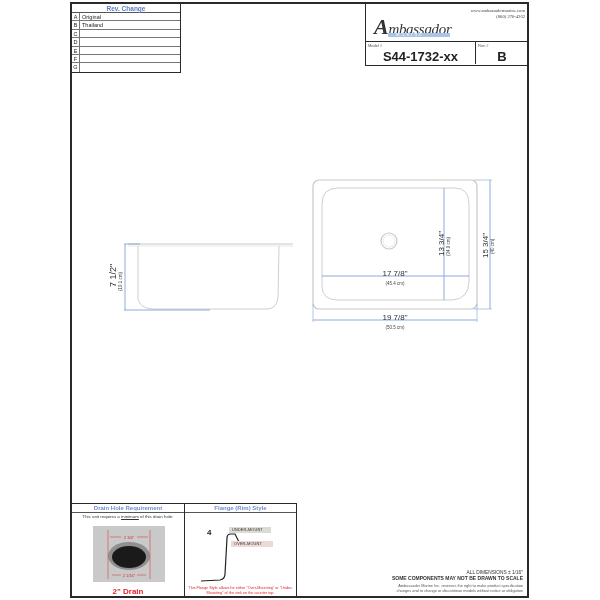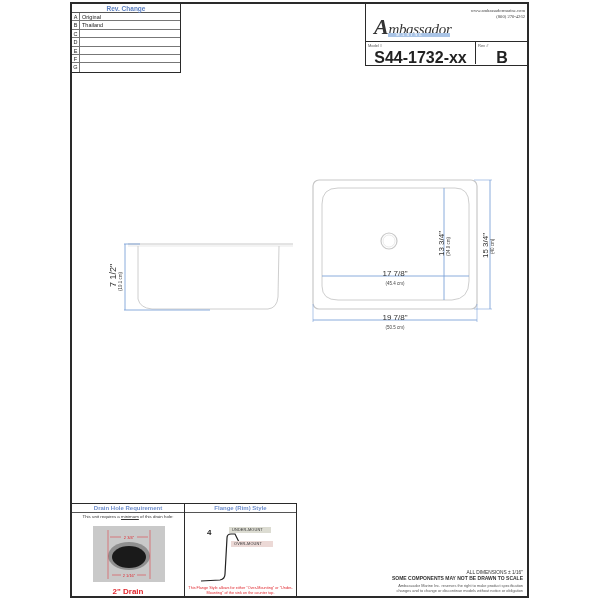--- a/index.html
+++ b/index.html
@@ -36,21 +36,21 @@
     position: absolute; left: 8px; top: 10px; font-size: 15px; font-style: italic;
     color: #333; letter-spacing: -0.3px;
   }
   .logo-text .big-a { font-size: 22px; font-weight: bold; font-style: italic; }
   .logo-bar { position: absolute; left: 22px; top: 29px; width: 62px; height: 4px; background: #a9c4e6; }
   .logo-sub { position: absolute; left: 30px; top: 28px; font-size: 4px; color: #fff; letter-spacing: 2px; }
   .contact { position: absolute; right: 4px; top: 4px; text-align: right; font-size: 4.6px; color: #444; line-height: 6px; }
   .model-cell { position: absolute; left: 0; top: 38px; width: 110px; height: 22px; border-right: 1.5px solid #2a2a2a; }
   .rev-cell { position: absolute; left: 110px; top: 38px; width: 52px; height: 22px; }
   .cell-label { position: absolute; left: 2px; top: 1px; font-size: 4px; color: #555; }
-  .model-value { position: absolute; left: 0; right: 0; top: 7px; text-align: center; font-size: 16px; font-weight: bold; color: #222; }
+  .model-value { position: absolute; left: 0; right: 0; top: 7px; text-align: center; font-size: 13px; font-weight: bold; color: #222; }
 
   
   svg.drawing { position: absolute; left: 0; top: 0; }
 
   
   .drain-box {
     position: absolute; left: 0; top: 499px; width: 113px; height: 95px;
     border-top: 1.5px solid #2a2a2a; border-right: 1.5px solid #2a2a2a;
   }
   .flange-box {

